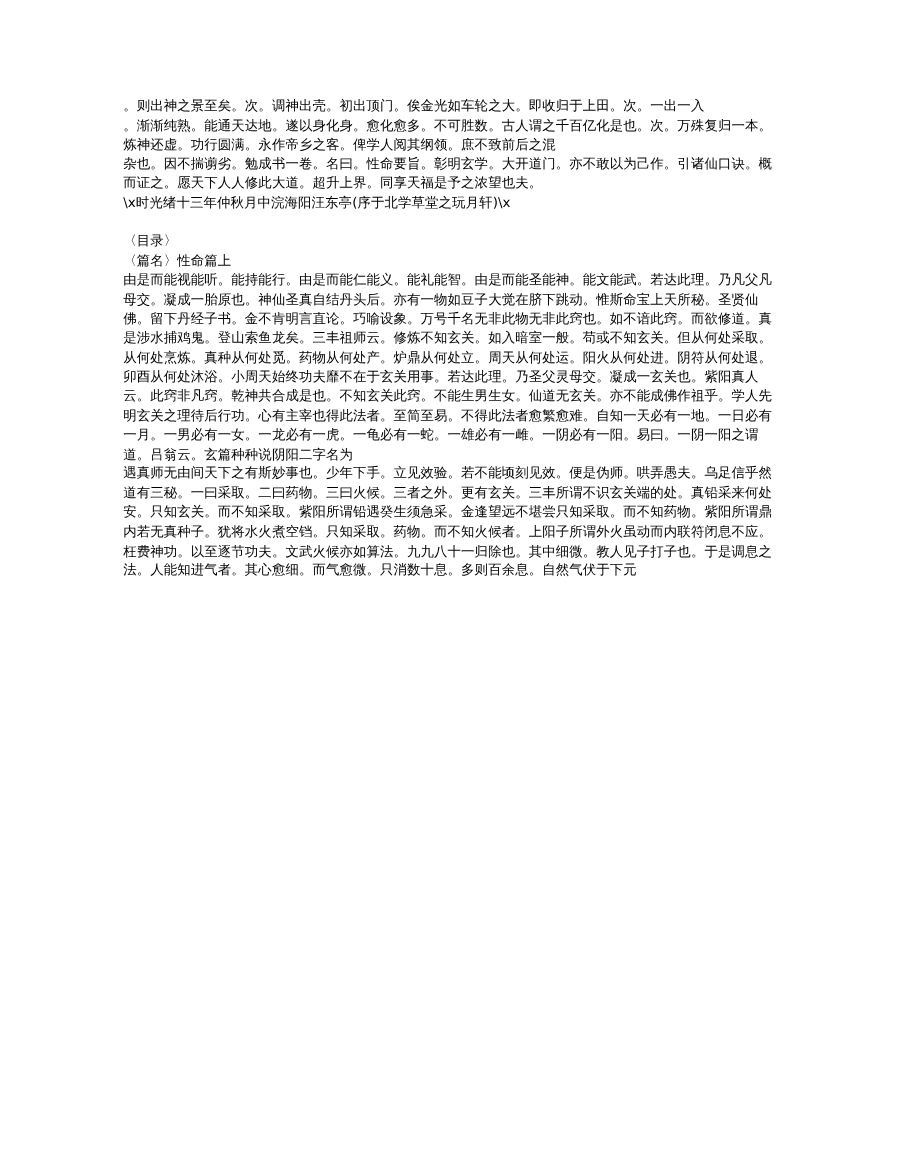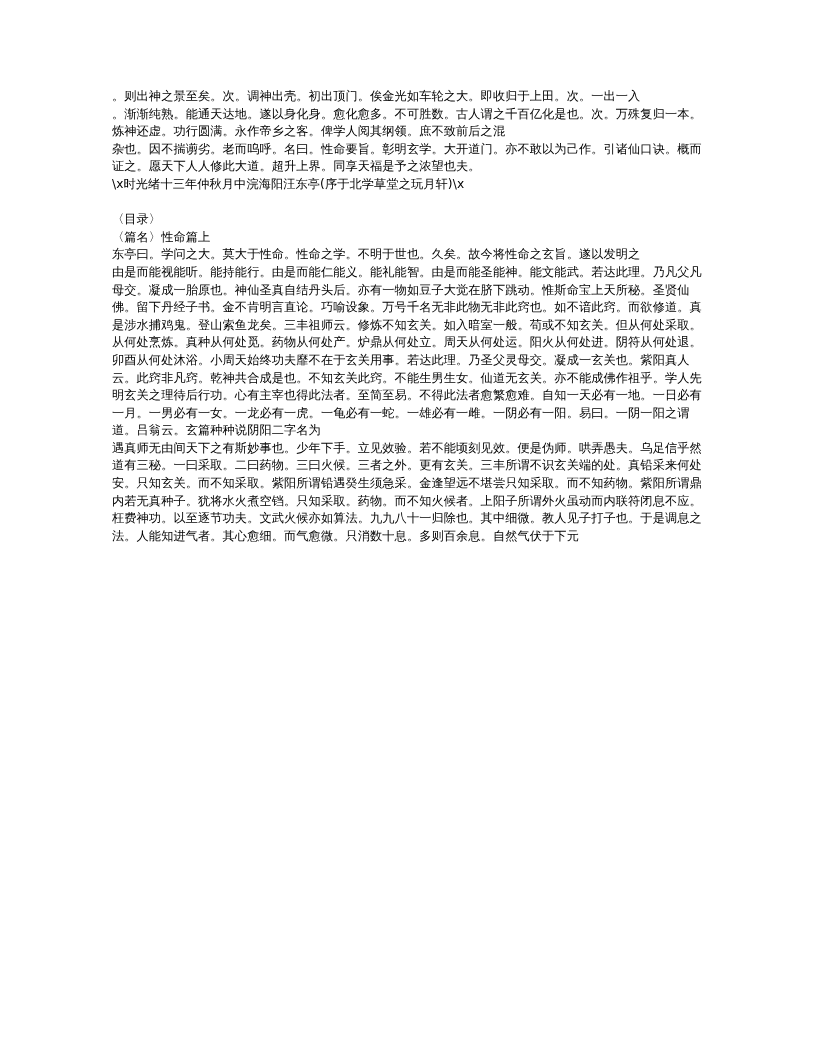--- a/index.html
+++ b/index.html
@@ -33,22 +33,21 @@
     height: 17.6px;
   }
 </style>
 </head>
 <body>
 
 <div class="page">
   <div class="doc-body">
     <p class="para">。则出神之景至矣。次。调神出壳。初出顶门。俟金光如车轮之大。即收归于上田。次。一出一入</p>
     <p class="para">。渐渐纯熟。能通天达地。遂以身化身。愈化愈多。不可胜数。古人谓之千百亿化是也。次。万殊复归一本。炼神还虚。功行圆满。永作帝乡之客。俾学人阅其纲领。庶不致前后之混</p>
-    <p class="para">杂也。因不揣谫劣。老而呜呼。名曰。性命要旨。彰明玄学。大开道门。亦不敢以为己作。引诸仙口诀。概而证之。愿天下人人修此大道。超升上界。同享天福是予之浓望也夫。</p>
+    <p class="para">杂也。因不揣谫劣。勉成书一卷。名曰。性命要旨。彰明玄学。大开道门。亦不敢以为己作。引诸仙口诀。概而证之。愿天下人人修此大道。超升上界。同享天福是予之浓望也夫。</p>
     <p class="para">\x时光绪十三年仲秋月中浣海阳汪东亭(序于北学草堂之玩月轩)\x</p>
     <div class="blank"></div>
     <p class="para">〈目录〉</p>
     <p class="para">〈篇名〉性命篇上</p>
-    <p class="para">东亭曰。学问之大。莫大于性命。性命之学。不明于世也。久矣。故今将性命之玄旨。遂以发明之</p>
     <p class="para">由是而能视能听。能持能行。由是而能仁能义。能礼能智。由是而能圣能神。能文能武。若达此理。乃凡父凡母交。凝成一胎原也。神仙圣真自结丹头后。亦有一物如豆子大觉在脐下跳动。惟斯命宝上天所秘。圣贤仙佛。留下丹经子书。金不肯明言直论。巧喻设象。万号千名无非此物无非此窍也。如不谙此窍。而欲修道。真是涉水捕鸡鬼。登山索鱼龙矣。三丰祖师云。修炼不知玄关。如入暗室一般。苟或不知玄关。但从何处采取。从何处烹炼。真种从何处觅。药物从何处产。炉鼎从何处立。周天从何处运。阳火从何处进。阴符从何处退。卯酉从何处沐浴。小周天始终功夫靡不在于玄关用事。若达此理。乃圣父灵母交。凝成一玄关也。紫阳真人云。此窍非凡窍。乾神共合成是也。不知玄关此窍。不能生男生女。仙道无玄关。亦不能成佛作祖乎。学人先明玄关之理待后行功。心有主宰也得此法者。至简至易。不得此法者愈繁愈难。自知一天必有一地。一日必有一月。一男必有一女。一龙必有一虎。一龟必有一蛇。一雄必有一雌。一阴必有一阳。易曰。一阴一阳之谓道。吕翁云。玄篇种种说阴阳二字名为</p>
     <p class="para">遇真师无由间天下之有斯妙事也。少年下手。立见效验。若不能顷刻见效。便是伪师。哄弄愚夫。乌足信乎然道有三秘。一曰采取。二曰药物。三曰火候。三者之外。更有玄关。三丰所谓不识玄关端的处。真铅采来何处安。只知玄关。而不知采取。紫阳所谓铅遇癸生须急采。金逢望远不堪尝只知采取。而不知药物。紫阳所谓鼎内若无真种子。犹将水火煮空铛。只知采取。药物。而不知火候者。上阳子所谓外火虽动而内联符闭息不应。枉费神功。以至逐节功夫。文武火候亦如算法。九九八十一归除也。其中细微。教人见子打子也。于是调息之法。人能知进气者。其心愈细。而气愈微。只消数十息。多则百余息。自然气伏于下元</p>
   </div>
 </div>
 
 </body></html>

